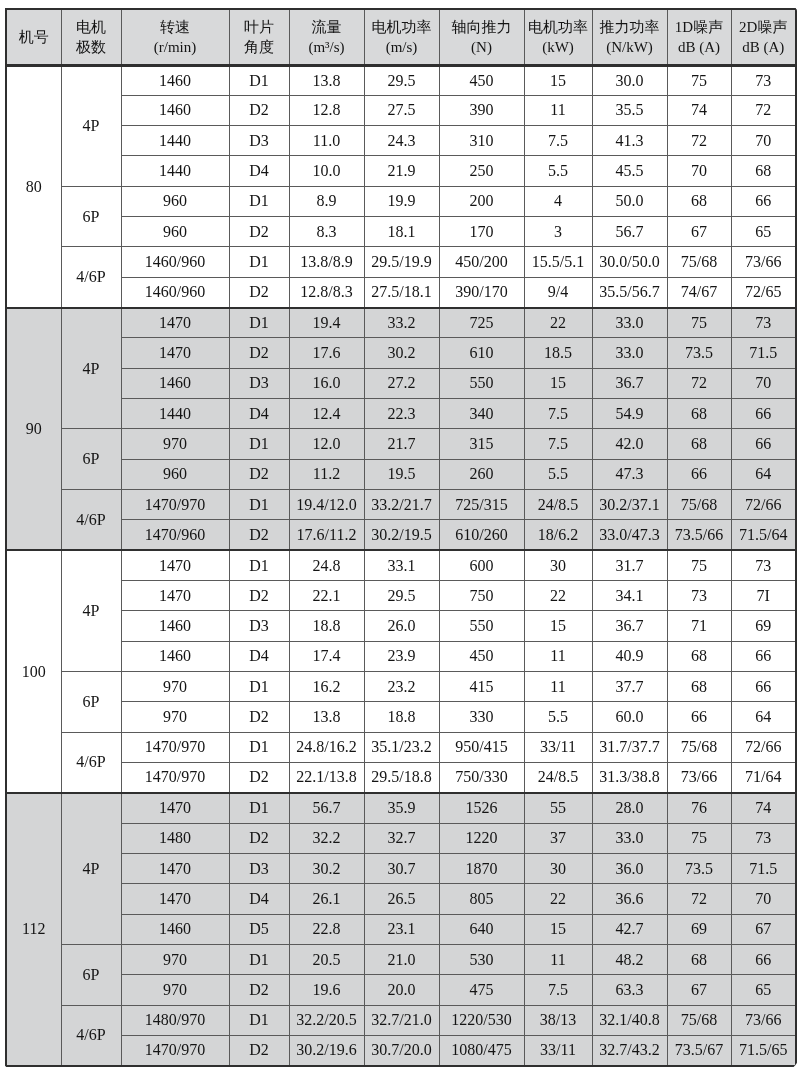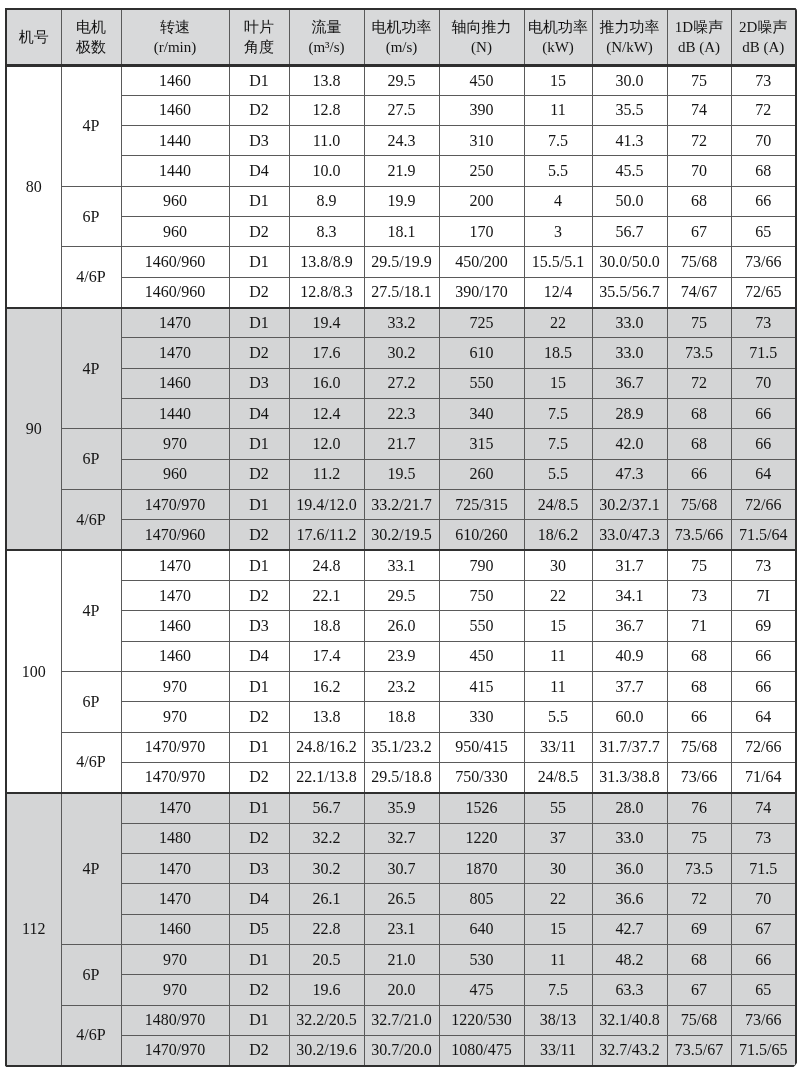--- a/index.html
+++ b/index.html
@@ -186,21 +186,21 @@
           <td>30.0/50.0</td>
           <td>75/68</td>
           <td>73/66</td>
         </tr>
         <tr>
           <td>1460/960</td>
           <td>D2</td>
           <td>12.8/8.3</td>
           <td>27.5/18.1</td>
           <td>390/170</td>
-          <td>12/4</td>
+          <td>9/4</td>
           <td>35.5/56.7</td>
           <td>74/67</td>
           <td>72/65</td>
         </tr>
       </tbody>
       <tbody class="shaded">
         <tr>
           <td rowspan="8">90</td>
           <td rowspan="4">4P</td>
           <td>1470</td>
@@ -235,21 +235,21 @@
           <td>72</td>
           <td>70</td>
         </tr>
         <tr>
           <td>1440</td>
           <td>D4</td>
           <td>12.4</td>
           <td>22.3</td>
           <td>340</td>
           <td>7.5</td>
-          <td>28.9</td>
+          <td>54.9</td>
           <td>68</td>
           <td>66</td>
         </tr>
         <tr>
           <td rowspan="2">6P</td>
           <td>970</td>
           <td>D1</td>
           <td>12.0</td>
           <td>21.7</td>
           <td>315</td>
@@ -294,21 +294,21 @@
         </tr>
       </tbody>
       <tbody>
         <tr>
           <td rowspan="8">100</td>
           <td rowspan="4">4P</td>
           <td>1470</td>
           <td>D1</td>
           <td>24.8</td>
           <td>33.1</td>
-          <td>790</td>
+          <td>600</td>
           <td>30</td>
           <td>31.7</td>
           <td>75</td>
           <td>73</td>
         </tr>
         <tr>
           <td>1470</td>
           <td>D2</td>
           <td>22.1</td>
           <td>29.5</td>

